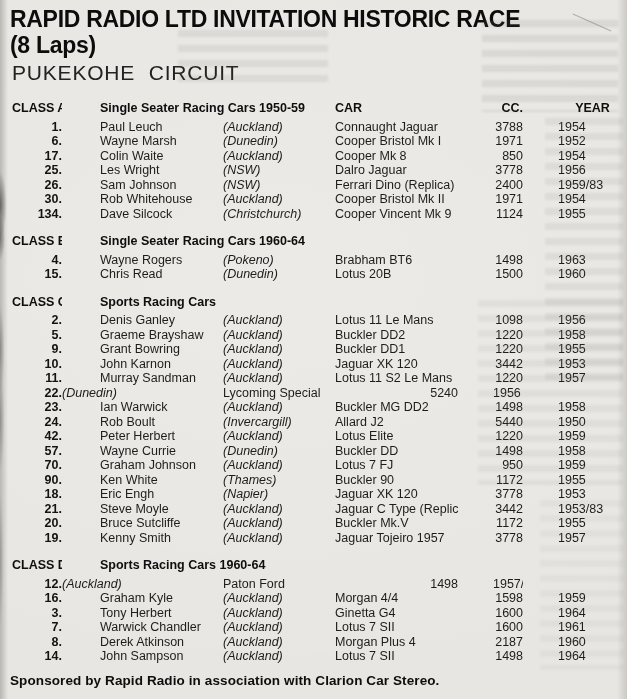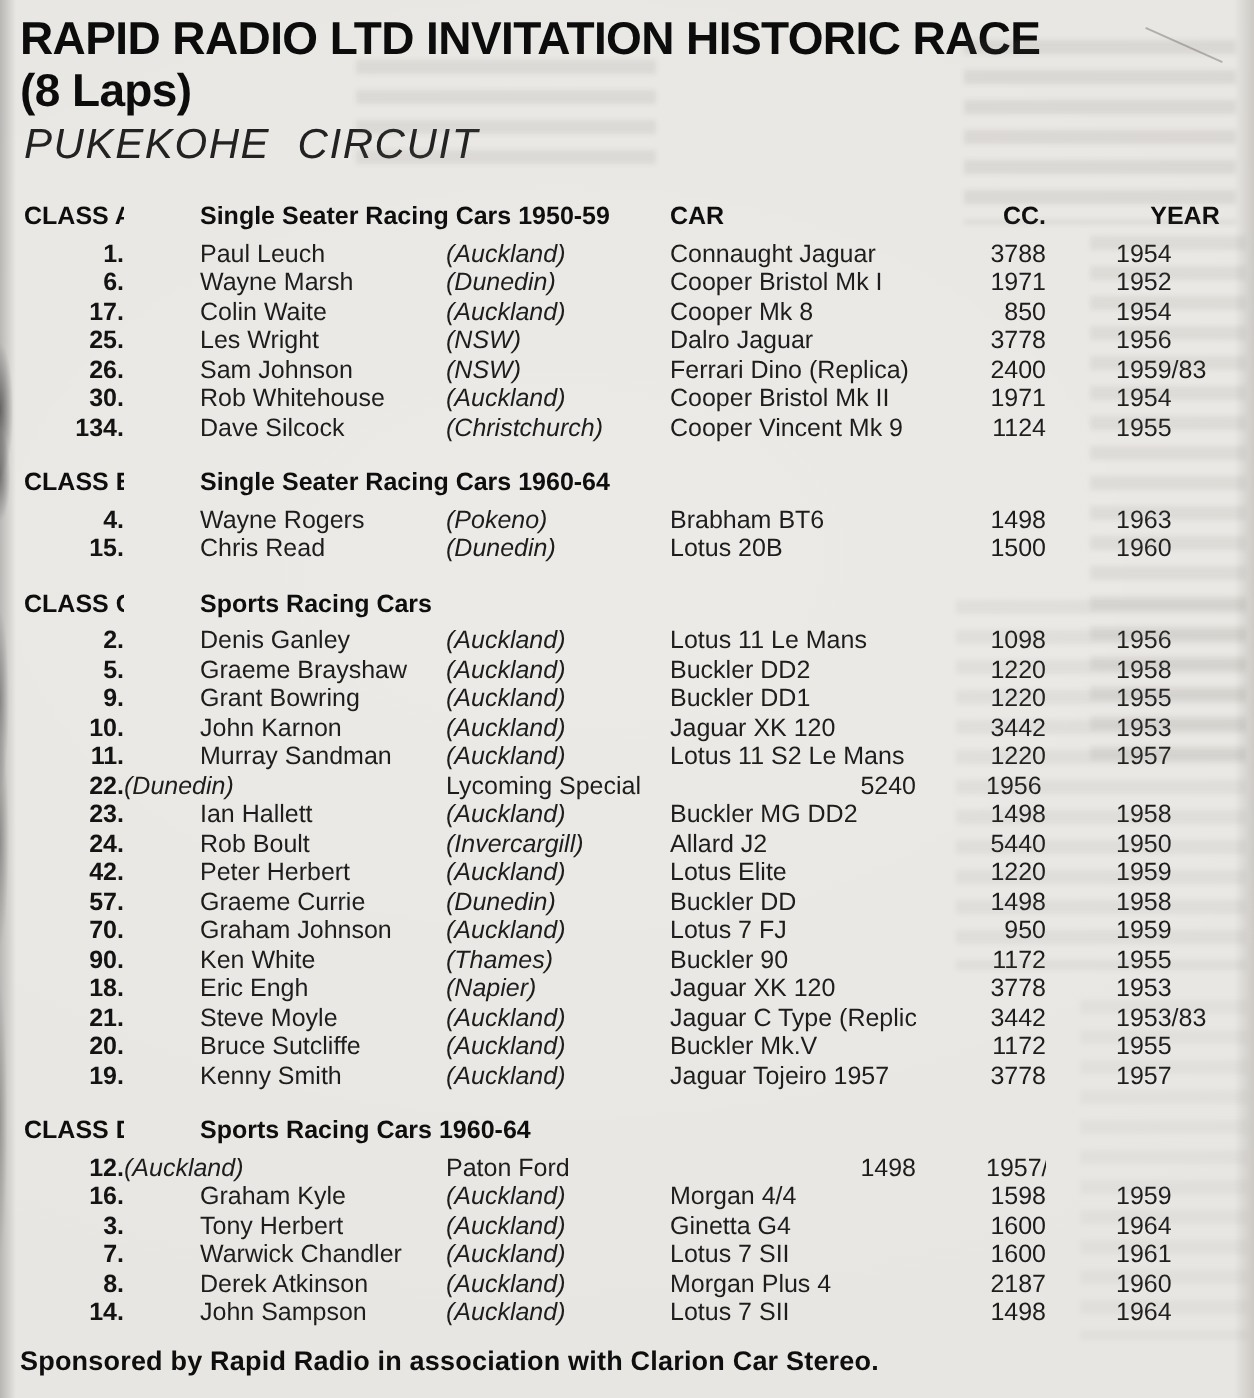--- a/index.html
+++ b/index.html
@@ -51,21 +51,21 @@
   .ghost-d{left:478px;top:300px;width:145px;height:185px;opacity:.5;}
   .ghost-e{left:540px;top:500px;width:84px;height:170px;opacity:.35;}
   
   .masthead{padding-left:10px;}
   .title-line{
     display:block;font-weight:700;font-size:23px;line-height:26px;
     letter-spacing:-0.3px;color:#0c0c0c;
   }
   .subtitle{
     margin:3px 0 15px 2px;font-size:21px;line-height:24px;font-weight:400;
-    color:#222;letter-spacing:0.8px;word-spacing:7px;font-style:italic;
+    color:#222;letter-spacing:0.8px;word-spacing:7px;
   }
   
   .race-table{margin-top:16px;}
   .class-section{margin-top:13px;}
   .class-section:first-child{margin-top:0;}
   .row{
     display:grid;
     grid-template-columns:62px 161px 112px 123px 65px 104px;
     font-size:12.5px;line-height:14.5px;
   }
@@ -244,21 +244,21 @@
         </div>
         <div class="row">
           <div class="cell c-num">22.</div>
           <div class="cell c-loc">(Dunedin)</div>
           <div class="cell c-car">Lycoming Special</div>
           <div class="cell c-cc">5240</div>
           <div class="cell c-year">1956</div>
         </div>
         <div class="row">
           <div class="cell c-num">23.</div>
-          <div class="cell c-name">Ian Hallett</div>
+          <div class="cell c-name">Ian Warwick</div>
           <div class="cell c-loc">(Auckland)</div>
           <div class="cell c-car">Buckler MG DD2</div>
           <div class="cell c-cc">1498</div>
           <div class="cell c-year">1958</div>
         </div>
         <div class="row">
           <div class="cell c-num">24.</div>
           <div class="cell c-name">Rob Boult</div>
           <div class="cell c-loc">(Invercargill)</div>
           <div class="cell c-car">Allard J2</div>
@@ -268,21 +268,21 @@
         <div class="row">
           <div class="cell c-num">42.</div>
           <div class="cell c-name">Peter Herbert</div>
           <div class="cell c-loc">(Auckland)</div>
           <div class="cell c-car">Lotus Elite</div>
           <div class="cell c-cc">1220</div>
           <div class="cell c-year">1959</div>
         </div>
         <div class="row">
           <div class="cell c-num">57.</div>
-          <div class="cell c-name">Graeme Currie</div>
+          <div class="cell c-name">Wayne Currie</div>
           <div class="cell c-loc">(Dunedin)</div>
           <div class="cell c-car">Buckler DD</div>
           <div class="cell c-cc">1498</div>
           <div class="cell c-year">1958</div>
         </div>
         <div class="row">
           <div class="cell c-num">70.</div>
           <div class="cell c-name">Graham Johnson</div>
           <div class="cell c-loc">(Auckland)</div>
           <div class="cell c-car">Lotus 7 FJ</div>

